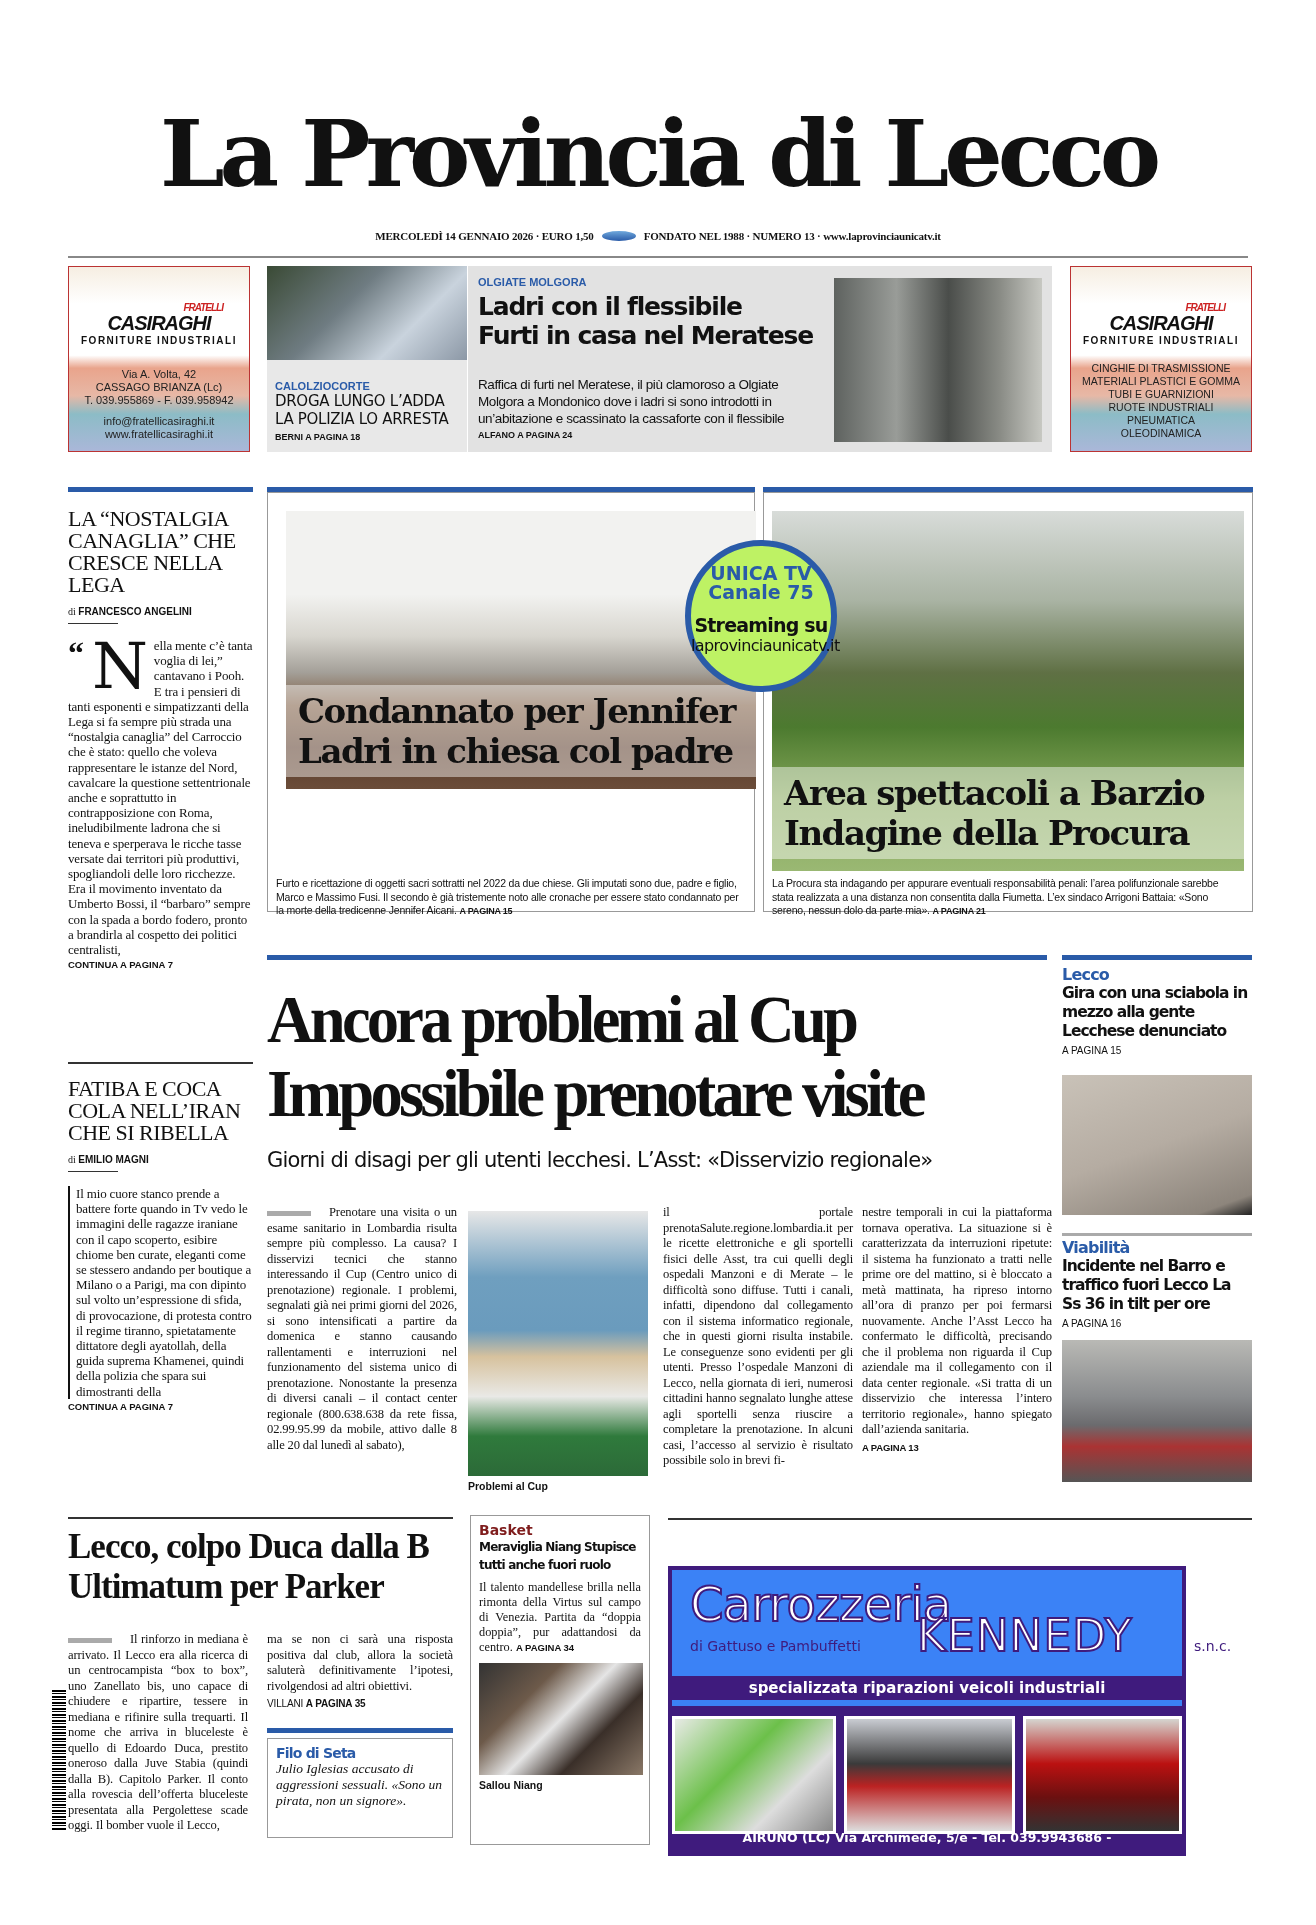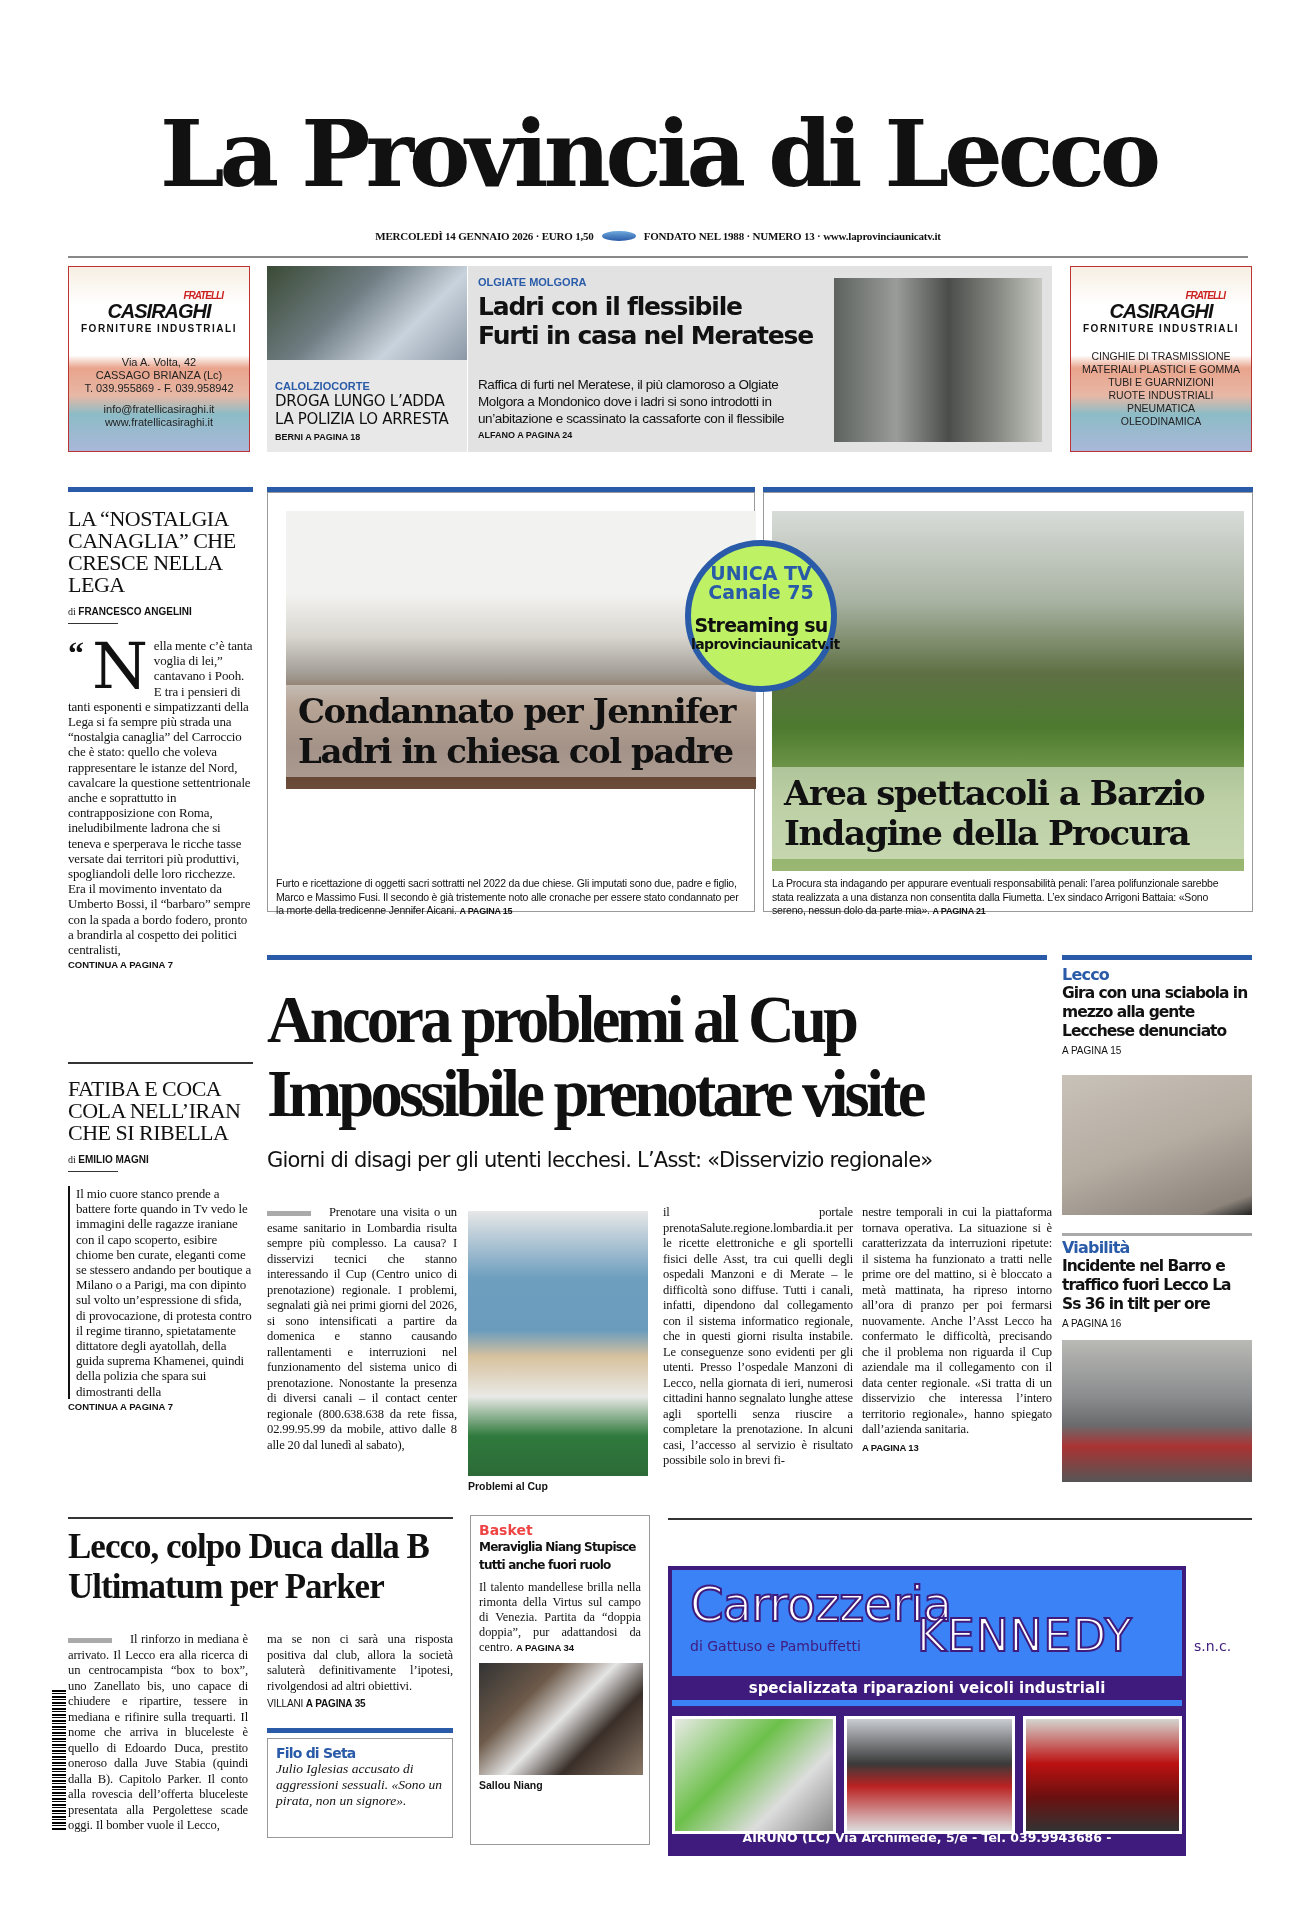--- a/index.html
+++ b/index.html
@@ -7,21 +7,21 @@
   .abs { position: absolute; }
   .bar-blue { background: #2a5ba8; height: 5px; }
 
   
   .masthead { left: 0; top: 108px; width: 1316px; text-align: center; font-family: "DejaVu Serif", serif; font-weight: 900; font-size: 92px; letter-spacing: -5px; line-height: 1; }
   .dateline { left: 0; top: 230px; width: 1316px; text-align: center; font-family: "Liberation Serif", serif; font-size: 11px; font-weight: bold; letter-spacing: -0.2px; display: flex; justify-content: center; align-items: center; gap: 8px; }
   .wave { width: 34px; height: 10px; border-radius: 50%; background: linear-gradient(#6fa8dc, #2a5ba8); display: inline-block; }
   .rule-top { left: 68px; top: 256px; width: 1180px; height: 2px; background: #888; }
 
   
-  .ad-cas { top: 266px; width: 182px; height: 186px; border: 1px solid #b33; background: linear-gradient(#f6eee2 0%, #fff 20%, #fff 48%, #e9a48c 55%, #e7b8a6 70%, #8cbcc6 80%, #aab7d9 100%); padding: 8px 6px; text-align: center; font-family: "Liberation Sans", sans-serif; }
+  .ad-cas { top: 266px; width: 182px; height: 186px; border: 1px solid #b33; background: linear-gradient(#f6eee2 0%, #fff 20%, #fff 48%, #e9a48c 55%, #e7b8a6 70%, #8cbcc6 80%, #aab7d9 100%); padding: 20px 6px; text-align: center; font-family: "Liberation Sans", sans-serif; }
   .ad-cas .logo { font-weight: 900; font-size: 20px; font-style: italic; letter-spacing: -1px; margin-top: 16px; line-height: 1; }
   .ad-cas .logo small { display: block; color: #c22; font-size: 10px; text-align: right; padding-right: 20px; }
   .ad-cas .sub { font-size: 10px; font-weight: bold; letter-spacing: 1.5px; margin-top: 2px; }
   .ad-cas .lines { font-size: 11px; line-height: 13px; margin-top: 22px; color: #222; }
 
   
   .teaser-cal { left: 267px; top: 266px; width: 200px; height: 186px; background: #e8e8e8; }
   .photo { background: #777; }
   .teaser-cal .photo { width: 200px; height: 94px; background: linear-gradient(135deg,#3a4a35 0%,#6f7c82 40%,#c9d3dd 70%,#8c98a6 100%); }
   .kicker { font-family: "Liberation Sans", sans-serif; font-weight: bold; font-size: 11px; color: #2a5ba8; }
@@ -55,21 +55,21 @@
   .court { left: 267px; top: 492px; width: 488px; height: 420px; }
   .court .img { position: absolute; left: 18px; top: 18px; width: 470px; height: 278px; background: linear-gradient(180deg,#f2f2f0 0%,#f2f2f0 30%,#d8d6cf 45%,#a4a099 58%,#7c5a3f 70%,#5a3a28 85%,#6b4d3a 100%); padding-left: 18px; }
   .court .img h2, .barzio .img h2 { position: absolute; bottom: 12px; left: 0; right: 0; padding: 6px 12px; font-family: "DejaVu Serif", serif; font-weight: bold; font-size: 34px; line-height: 40px; letter-spacing: -1.5px; background: rgba(255,255,255,0.45); }
   .court .cap, .barzio .cap { position: absolute; left: 8px; top: 384px; width: 470px; font-family: "Liberation Sans", sans-serif; font-size: 10.5px; line-height: 13.5px; letter-spacing: -0.2px; }
   .barzio { left: 763px; top: 492px; width: 490px; height: 420px; }
   .barzio .img { position: absolute; left: 8px; top: 18px; width: 472px; height: 360px; background: linear-gradient(180deg,#d8dcd9 0%,#a9b3a3 25%,#5f7044 45%,#4c7a2f 60%,#86a85a 80%,#9ab873 100%); }
 
   .unica { left: 685px; top: 540px; width: 152px; height: 152px; border-radius: 50%; border: 6px solid #2a5ba8; background: #bef264; text-align: center; padding-top: 18px; font-family: "DejaVu Sans", sans-serif; }
   .unica .l1, .unica .l2 { color: #2a5ba8; font-weight: bold; font-size: 19px; line-height: 19px; }
   .unica .l3 { font-weight: bold; font-size: 19px; line-height: 22px; margin-top: 12px; letter-spacing: -0.8px; }
-  .unica .l4 { font-weight: bold; font-size: 14px; letter-spacing: -0.6px; }
+  .unica .l4 { font-weight: normal; font-size: 16px; letter-spacing: -0.6px; }
 
   
   .main-bar { left: 267px; top: 955px; width: 780px; }
   .main-head { left: 267px; top: 982px; width: 790px; font-family: "Liberation Serif", serif; font-weight: bold; font-size: 68px; line-height: 74px; letter-spacing: -4px; transform: scaleX(0.95); transform-origin: left top; }
   .main-sub { left: 267px; top: 1148px; width: 790px; font-family: "DejaVu Sans", sans-serif; font-size: 21px; letter-spacing: -0.8px; }
   .mcol { top: 1205px; width: 190px; text-align: justify; font-size: 12.6px; line-height: 15.5px; }
   .grey-dash { display: inline-block; width: 44px; height: 5px; background: #aaa; vertical-align: middle; margin-right: 18px; }
   .cup-photo { left: 468px; top: 1211px; width: 180px; height: 265px; background: linear-gradient(180deg,#e7e7e7 0%,#6f9fbf 25%,#6a9bbd 45%,#d7c29e 55%,#e9e9e6 70%,#2f7a3c 85%,#2c6a38 100%); }
   .cup-cap { left: 468px; top: 1480px; font-family: "Liberation Sans", sans-serif; font-weight: bold; font-size: 10.5px; }
 
@@ -82,21 +82,21 @@
   .traffic { left: 1062px; top: 1340px; width: 190px; height: 142px; background: linear-gradient(180deg,#b9b9b5 0%,#8a8c8e 40%,#6b6b6e 60%,#a33 75%,#555 100%); }
 
   
   .bottom-rule { height: 2px; background: #333; }
   .lecco-head { left: 68px; top: 1527px; width: 385px; font-family: "Liberation Serif", serif; font-weight: bold; font-size: 35px; line-height: 40px; letter-spacing: -1px; }
   .bcol { top: 1632px; width: 180px; text-align: justify; font-size: 12.6px; line-height: 15.5px; }
   .filo { left: 267px; top: 1738px; width: 186px; height: 100px; border: 1px solid #999; padding: 6px 8px; }
   .filo .k { font-family: "DejaVu Sans", sans-serif; font-weight: bold; font-size: 14px; color: #2a5ba8; letter-spacing: -0.8px; }
   .filo .t { font-family: "Liberation Serif", serif; font-style: italic; font-size: 13.5px; line-height: 16px; }
   .basket { left: 470px; top: 1515px; width: 180px; height: 330px; border: 1px solid #999; padding: 6px 8px; }
-  .basket .k { font-family: "DejaVu Sans", sans-serif; font-weight: bold; font-size: 14px; color: #ef4444; }
+  .basket .k { font-family: "DejaVu Sans", sans-serif; font-weight: bold; font-size: 14px; color: #7f1d1d; }
   .basket .h { font-family: "DejaVu Sans", sans-serif; font-weight: bold; font-size: 12px; line-height: 18px; letter-spacing: -0.8px; }
   .basket .b { font-family: "Liberation Serif", serif; font-size: 12.3px; line-height: 15px; margin-top: 6px; text-align: justify; }
   .basket .img { width: 164px; height: 112px; margin-top: 8px; background: linear-gradient(135deg,#333 0%,#6d5a4a 30%,#e5e5e5 50%,#3a2f29 70%,#8a7867 100%); }
   .basket .c { font-family: "Liberation Sans", sans-serif; font-weight: bold; font-size: 10.5px; margin-top: 4px; }
 
   .kennedy { left: 668px; top: 1566px; width: 518px; height: 290px; border: 4px solid #3f1b7d; background: #3b82f6; }
   .kennedy .brand { position: absolute; left: 18px; top: 6px; font-family: "DejaVu Sans", sans-serif; font-size: 48px; color: #fff; -webkit-text-stroke: 2px #3f1b7d; letter-spacing: -1px; }
   .kennedy .k2 { position: absolute; left: 245px; top: 40px; font-family: "DejaVu Sans", sans-serif; font-size: 44px; color: #fff; -webkit-text-stroke: 2px #3f1b7d; letter-spacing: 1px; }
   .kennedy .owners { position: absolute; left: 18px; top: 68px; font-family: "DejaVu Sans", sans-serif; font-size: 14px; color: #3f1b7d; }
   .kennedy .snc { position: absolute; left: 522px; top: 68px; font-family: "DejaVu Sans", sans-serif; font-size: 14px; color: #3f1b7d; }

